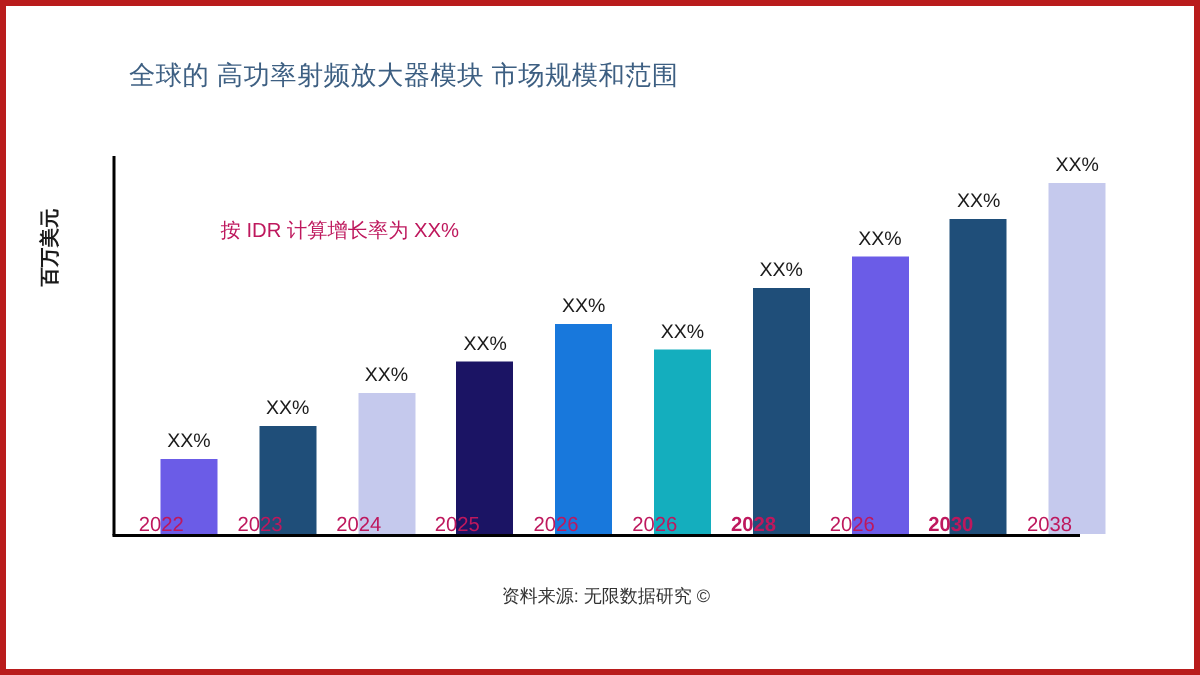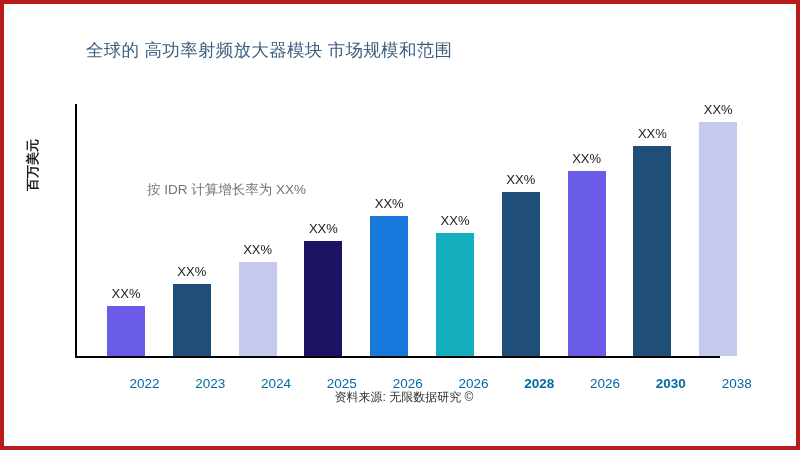--- a/index.html
+++ b/index.html
@@ -32,23 +32,22 @@
     color: #3d5f82;
     white-space: nowrap;
   }
 
   
   #growth-annotation {
     position: absolute;
     left: 143px;
     top: 141px;
     font-size: 13.5px;
-    color: #737373;
-    white-space: nowrap;
-    margin-top: 36px;
+    color: #be185d;
+    white-space: nowrap;
   }
 
   
   #y-axis-label {
     position: absolute;
     left: -21px;
     top: 152px;
     width: 100px;
     text-align: center;
     transform: rotate(-90deg);
@@ -103,25 +102,25 @@
     left: 50%;
     transform: translateX(-50%);
     font-size: 13px;
     color: #1a1a1a;
     white-space: nowrap;
   }
 
   
   .tick-label {
     position: absolute;
-    top: 372px;
+    top: 338px;
     width: 67px;
-    text-align: right;
+    text-align: left;
     font-size: 13.5px;
-    color: #0369a1;
+    color: #be185d;
   }
 
   
   #source-note {
     position: absolute;
     left: 0;
     top: 385px;
     width: 800px;
     text-align: center;
     font-size: 12px;

